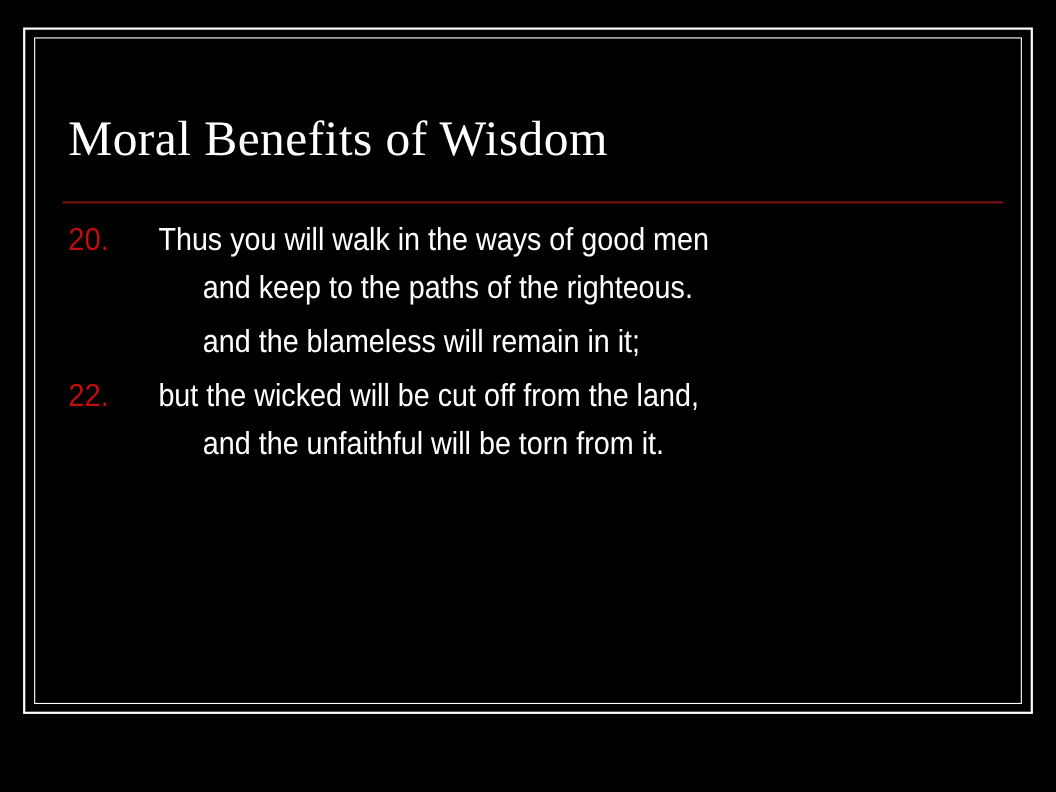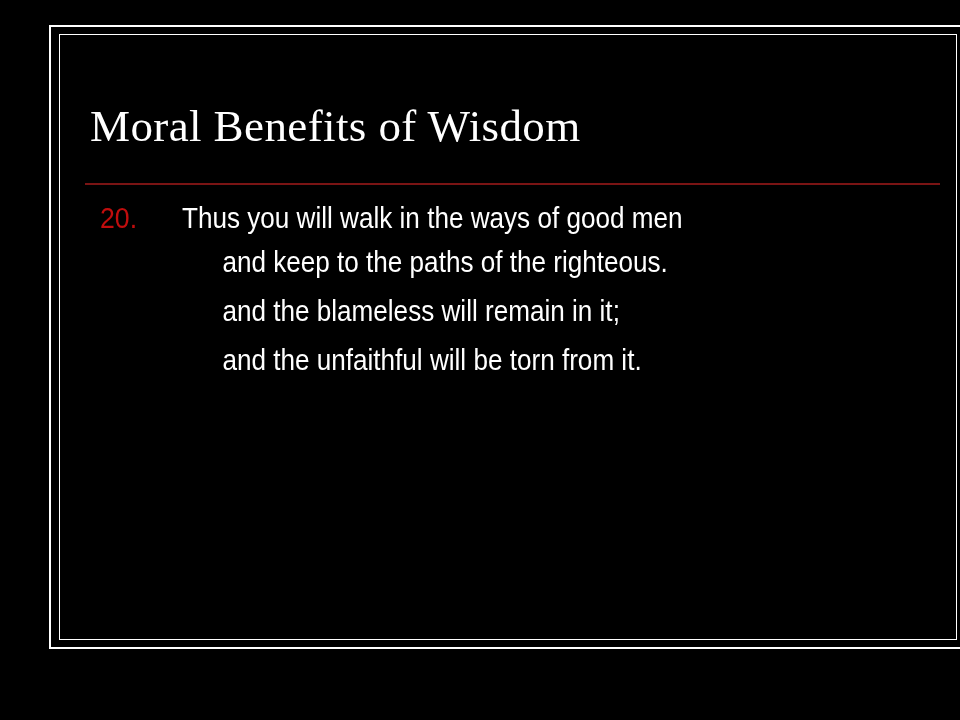--- a/index.html
+++ b/index.html
@@ -9,21 +9,20 @@
     height: 720px;
     background: #000000;
     overflow: hidden;
   }
 
   #slide {
     position: relative;
     width: 788px;
     height: 720px;
     background: #000000;
-    margin-left: 28px;
   }
 
   
   #frame-outer {
     position: absolute;
     left: 21px;
     top: 25px;
     width: 918px;
     height: 624px;
     border: 2px solid #ffffff;
@@ -61,21 +60,21 @@
     left: 57px;
     top: 183px;
     width: 855px;
     height: 0;
     border-top: 2px solid #7a1414;
   }
 
   
   #verse-list {
     position: absolute;
-    left: 72px;
+    left: 62px;
     top: 196px;
     width: 860px;
   }
 
   .verse {
     position: relative;
     margin-bottom: 5px;
   }
 
   .verse-first-line {
@@ -140,18 +139,22 @@
         <span class="verse-text">Thus you will walk in the ways of good men</span>
       </div>
       <div class="verse-cont-line">and keep to the paths of the righteous.</div>
     </div>
 
     <div class="verse">
       <div class="verse-cont-line">and the blameless will remain in it;</div>
     </div>
 
     <div class="verse">
+      <div class="verse-first-line">
+        <span class="verse-number">22.</span>
+        <span class="verse-text">but the wicked will be cut off from the land,</span>
+      </div>
       <div class="verse-cont-line">and the unfaithful will be torn from it.</div>
     </div>
 
   </div>
 
 </div>
 
 </body></html>

